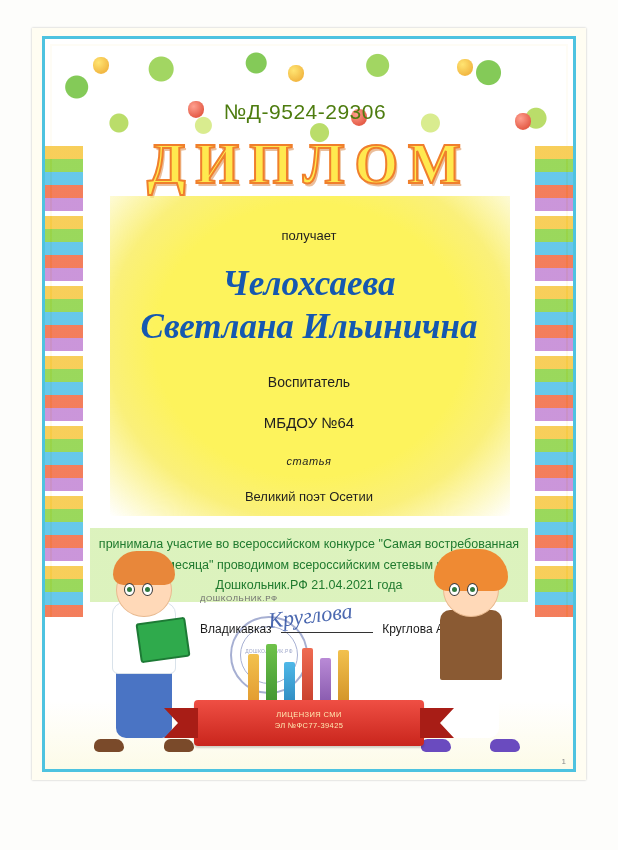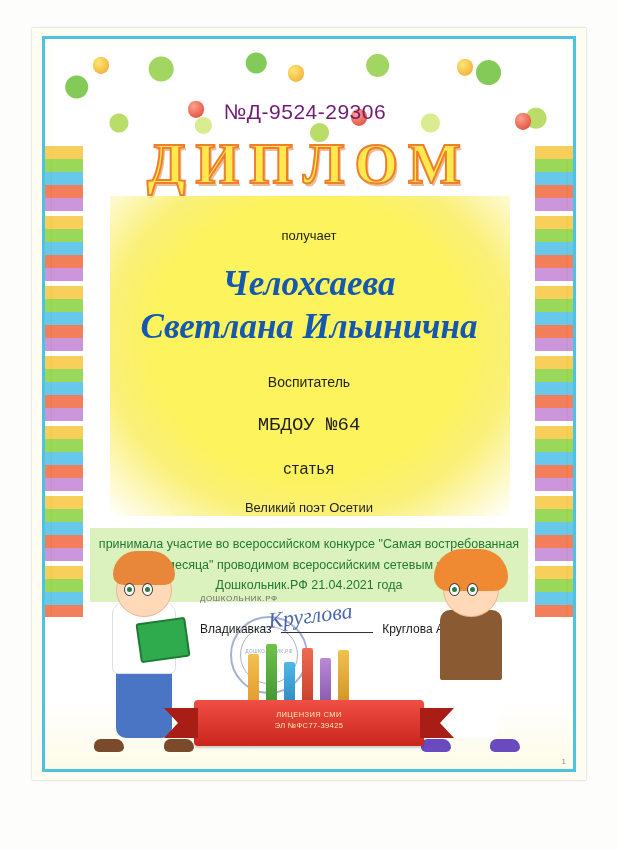--- a/index.html
+++ b/index.html
@@ -102,21 +102,21 @@
     background: linear-gradient(#ffffff 0 55%, #fdfbe8 100%);
   }
 
   
   .doc-number {
     position: absolute;
     left: 0; right: 8px; top: 72px;
     text-align: center;
     font-size: 21px;
     letter-spacing: .5px;
-    color: #701a75;
+    color: #4d7c0f;
     font-family: "Liberation Sans", sans-serif;
   }
   .diploma-title {
     position: absolute;
     left: 0; right: 0; top: 104px;
     text-align: center;
     font-size: 56px;
     font-weight: bold;
     letter-spacing: 10px;
     color: #ffe94f;
@@ -150,32 +150,32 @@
     font-size: 35px;
     line-height: 1.22;
     color: #1558b0;
     margin-bottom: 26px;
   }
   .c-role {
     font-size: 14px;
     margin-bottom: 24px;
   }
   .c-org {
-    font-size: 19px;
+    font-size: 15px;
     margin-bottom: 24px;
-    font-family: Liberation Mono, monospace;
   }
   .c-region {
     font-size: 14px;
     margin-bottom: 22px;
   }
   .c-label {
-    font-size: 16px;
+    font-size: 11px;
     letter-spacing: .6px;
     margin-bottom: 22px;
+    font-style: italic;
   }
   .c-article {
     font-size: 13px;
   }
 
   
   .green-note {
     position: absolute;
     left: 58px; right: 58px; top: 500px;
     text-align: center;

